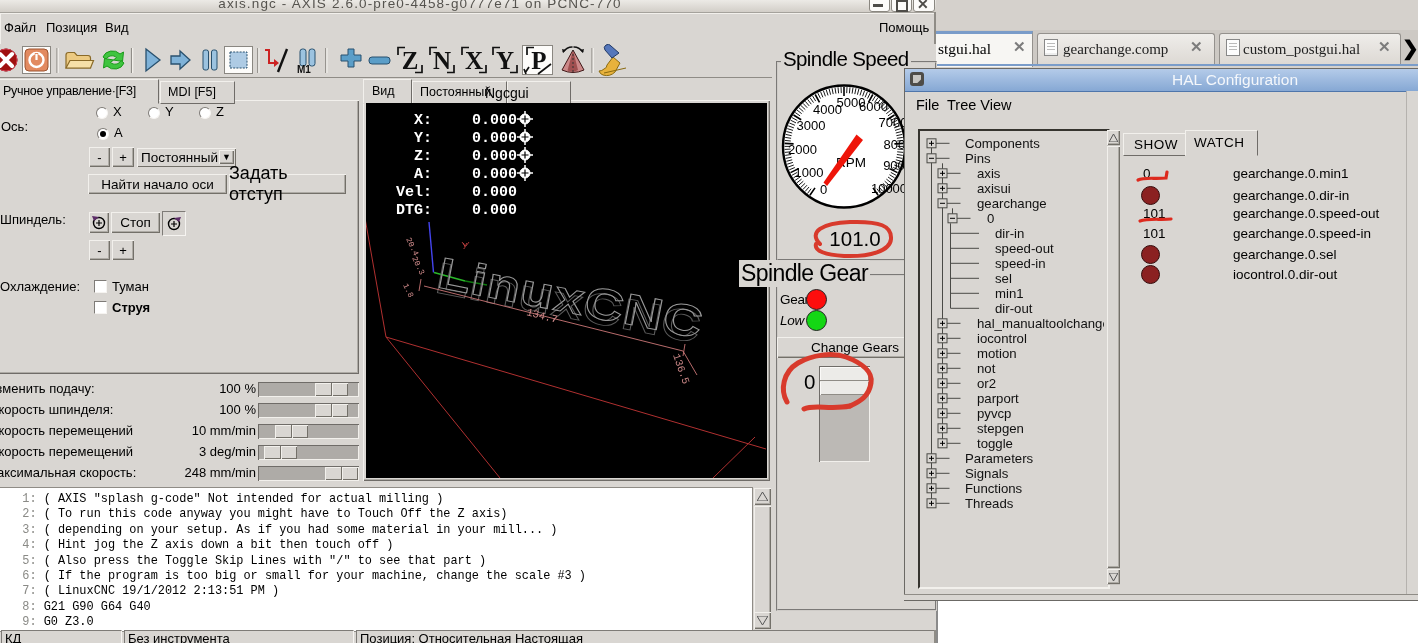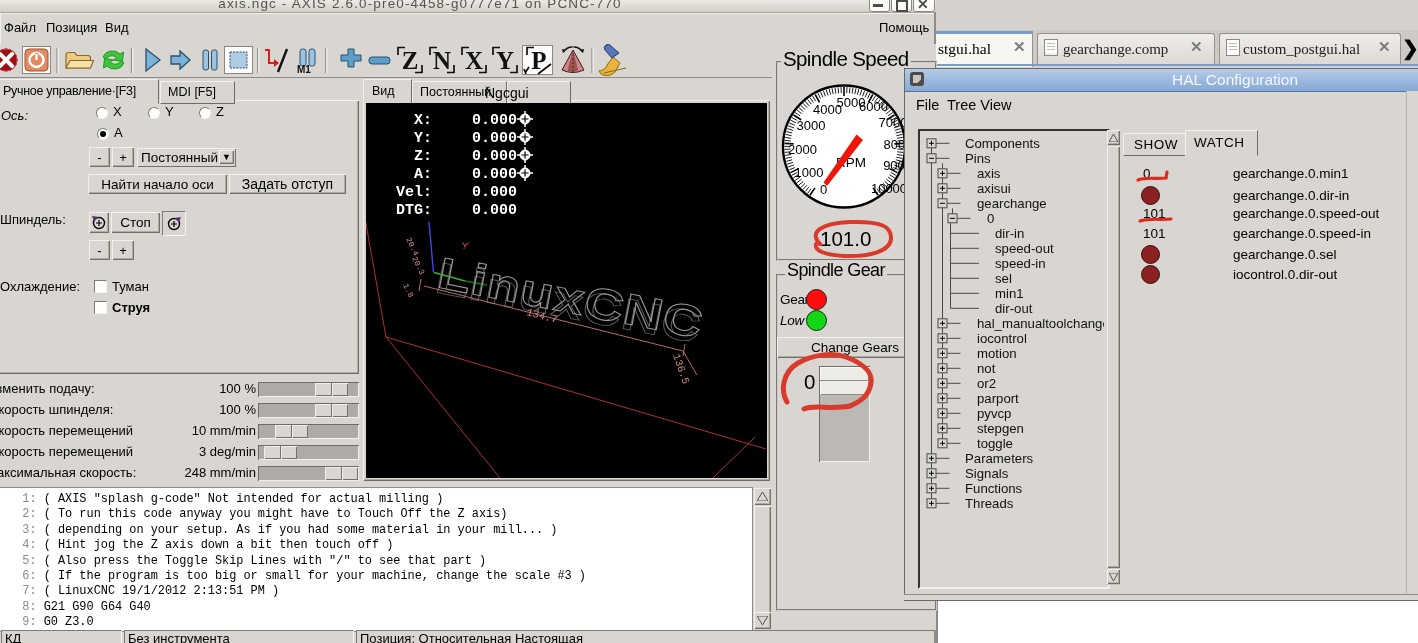--- a/index.html
+++ b/index.html
@@ -130,42 +130,42 @@
       <path d="M604 29 l22 -5" stroke="#8a6a10" stroke-width="1" fill="none"></path>
     </svg></div>
 
 <div class="ab" style="left:-2px;top:100px;width:361px;height:274px;background:#d9d6d2;box-shadow:inset 1px 1px 0 #f2f0ec,inset -1px -1px 0 #6f6c68,inset -2px -2px 0 #aeaba5;"></div>
 
 <div class="ab" style="left:-2px;top:79px;width:159px;height:23px;background:#d9d6d2;border:1px solid;border-color:#f2f0ec #6f6c68 #d9d6d2 #f2f0ec;"></div>
 <div class="ab" style="left:3px;top:84px;font-size:12.5px;letter-spacing:-0.3px;">Ручное управление·[F3]</div>
 <div class="ab" style="left:160px;top:81px;width:73px;height:21px;background:#d9d6d2;border:1px solid;border-color:#f2f0ec #6f6c68 #6f6c68 #f2f0ec;"></div>
 <div class="ab" style="left:168px;top:85px;font-size:12.5px;">MDI [F5]</div>
 
-<div class="ab" style="left:1px;top:108px;font-style:italic;">Ось:</div>
+<div class="ab" style="left:1px;top:119px;">Ось:</div>
 
 <div class="ab sunken" style="left:96px;top:107px;width:10px;height:10px;border-radius:50%;background:#fff;"></div>
 <div class="ab" style="left:113px;top:104px;">X</div>
 <div class="ab sunken" style="left:148px;top:107px;width:10px;height:10px;border-radius:50%;background:#fff;"></div>
 <div class="ab" style="left:165px;top:104px;">Y</div>
 <div class="ab sunken" style="left:199px;top:107px;width:10px;height:10px;border-radius:50%;background:#fff;"></div>
 <div class="ab" style="left:216px;top:104px;">Z</div>
 <div class="ab sunken" style="left:97px;top:128px;width:10px;height:10px;border-radius:50%;background:#fff;"></div>
 <div class="ab" style="left:100px;top:131px;width:6px;height:6px;border-radius:50%;background:#000;"></div>
 <div class="ab" style="left:114px;top:125px;">A</div>
 
 <div class="ab btn" style="left:89px;top:147px;width:21px;height:20px;">-</div>
 <div class="ab btn" style="left:112px;top:147px;width:22px;height:20px;">+</div>
 <div class="ab" style="left:137px;top:148px;width:99px;height:19px;background:#d9d6d2;box-shadow:inset 1px 1px 0 #f2f0ec,inset -1px -1px 0 #737069;"></div>
 <div class="ab" style="left:141px;top:150px;font-size:13.5px;">Постоянный</div>
 <div class="ab btn" style="left:219px;top:150px;width:15px;height:14px;">
     <span style="font-size:9px;">▼</span>
   </div>
 
 <div class="ab btn" style="left:88px;top:174px;width:139px;height:20px;font-size:13.5px;">Найти начало оси</div>
-<div class="ab btn" style="left:229px;top:174px;width:117px;height:20px;font-size:14px;">Задать отступ</div>
+<div class="ab btn" style="left:229px;top:174px;width:117px;height:20px;font-size:18px;">Задать отступ</div>
 
 <div class="ab" style="left:0px;top:212px;">Шпиндель:</div>
 <div class="ab btn" style="left:89px;top:212px;width:20px;height:21px;">
     <svg width="16" height="16" id="spin-l">
       <circle cx="8" cy="8" r="5.5" fill="none" stroke="#000" stroke-width="1.4"></circle>
       <path d="M8 5v6M5 8h6" stroke="#000" stroke-width="1.2"></path>
       <path d="M3 6 L1 1 L8 2 Z" fill="#5d2d68"></path>
     </svg>
   </div>
 <div class="ab btn" style="left:111px;top:212px;width:49px;height:21px;font-size:13.5px;">Стоп</div>
@@ -331,24 +331,24 @@
       <text x="851" y="107.0" text-anchor="middle">5000</text>
       <text x="873.5" y="111.0" text-anchor="middle">6000</text>
       <text x="893" y="126.5" text-anchor="middle">7000</text>
       <text x="898" y="148.5" text-anchor="middle">8000</text>
       <text x="897.6" y="170.1" text-anchor="middle">9000</text>
       <text x="889" y="192.5" text-anchor="middle">10000</text>
       <text x="851" y="167" text-anchor="middle" font-size="13.5">RPM</text>
     </g>
 <polygon points="863,140 856.5,134.5 823.5,182.5 827,186" fill="#ee1509"></polygon>
 </svg>
-<div class="ab" style="left:820px;top:227px;width:70px;font-size:20.5px;">101.0</div>
+<div class="ab" style="left:820px;top:227px;width:70px;font-size:20.5px;text-align:center;">101.0</div>
 
 <div class="ab" style="left:776px;top:274px;width:157px;height:333px;border:2px groove #cfccc8;"></div>
-<div class="ab" style="left:785px;top:260px;background:#d9d6d2;font-size:18px;letter-spacing:-0.6px;padding:0 2px;">Spindle Gear</div>
+<div class="ab" style="left:739px;top:260px;background:#d9d6d2;font-size:23px;letter-spacing:-0.6px;padding:0 2px;">Spindle Gear</div>
 <div class="ab" style="left:780px;top:292px;font-size:13.5px;letter-spacing:-0.3px;">Gear</div>
 <div class="ab led" style="left:806px;top:289px;width:19px;height:19px;background:#fd0d0d;"></div>
 <div class="ab" style="left:780px;top:313px;font-size:13.5px;letter-spacing:-0.3px;font-style:italic;">Low</div>
 <div class="ab led" style="left:806px;top:310px;width:19px;height:19px;background:#14d714;"></div>
 <div class="ab btn" style="left:777px;top:337px;width:156px;height:21px;font-size:13.5px;">Change Gears</div>
 
 <div class="ab" style="left:804px;top:370px;font-size:20.5px;">0</div>
 <div class="ab" style="left:819px;top:366px;width:51px;height:96px;background:#bcb9b5;box-shadow:inset 1px 1px 0 #6f6c68,inset -1px -1px 0 #f2f0ec;"></div>
 <div class="ab" style="left:820px;top:367px;width:49px;height:28px;background:#ecebe8;box-shadow:inset 1px 1px 0 #fbfaf8,inset -1px -1px 0 #8f8c86;"></div>
 <div class="ab" style="left:820px;top:380px;width:49px;height:2px;background:#ecebe8;box-shadow:inset 0 1px 0 #8f8c86;"></div>

